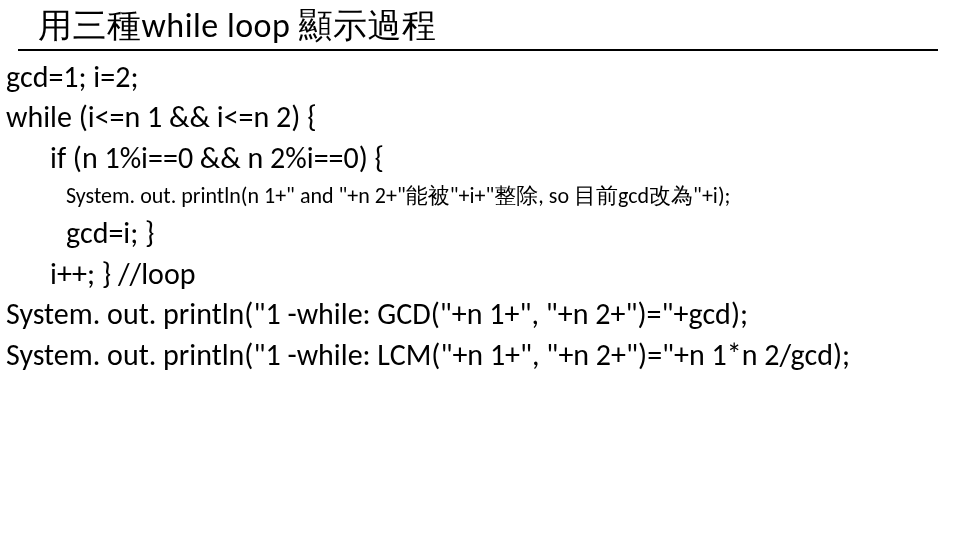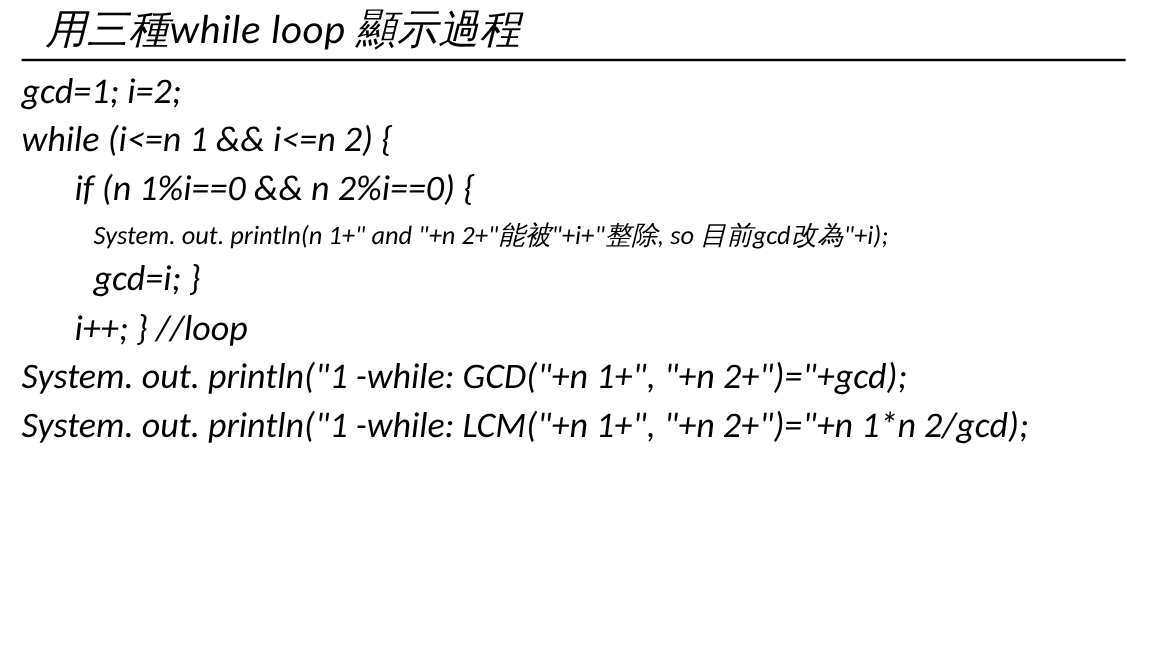--- a/index.html
+++ b/index.html
@@ -11,37 +11,36 @@
     font-family: "Calibri", "Arial", "Microsoft JhengHei", "PMingLiU", sans-serif;
     color: #000000;
     overflow: hidden;
   }
   .slide {
     position: relative;
     width: 960px;
     height: 428px;
     box-sizing: border-box;
     padding: 6px 0 0 0;
-    font-style: italic;
   }
   .title {
     font-size: 34px;
     line-height: 1.2;
     padding-left: 38px;
     font-weight: 400;
     letter-spacing: 0.5px;
   }
   .title-underline {
     margin-top: 2px;
     margin-left: 18px;
     width: 920px;
     border-bottom: 2px solid #000;
   }
   .body {
-    padding-left: 18px;
+    padding-left: 6px;
     padding-top: 6px;
     font-size: 30px;
     line-height: 1.35;
     white-space: nowrap;
   }
   .body .indent1 { padding-left: 44px; }
   .body .indent2 { padding-left: 60px; }
   .small {
     font-size: 22px;
     line-height: 1.6;

